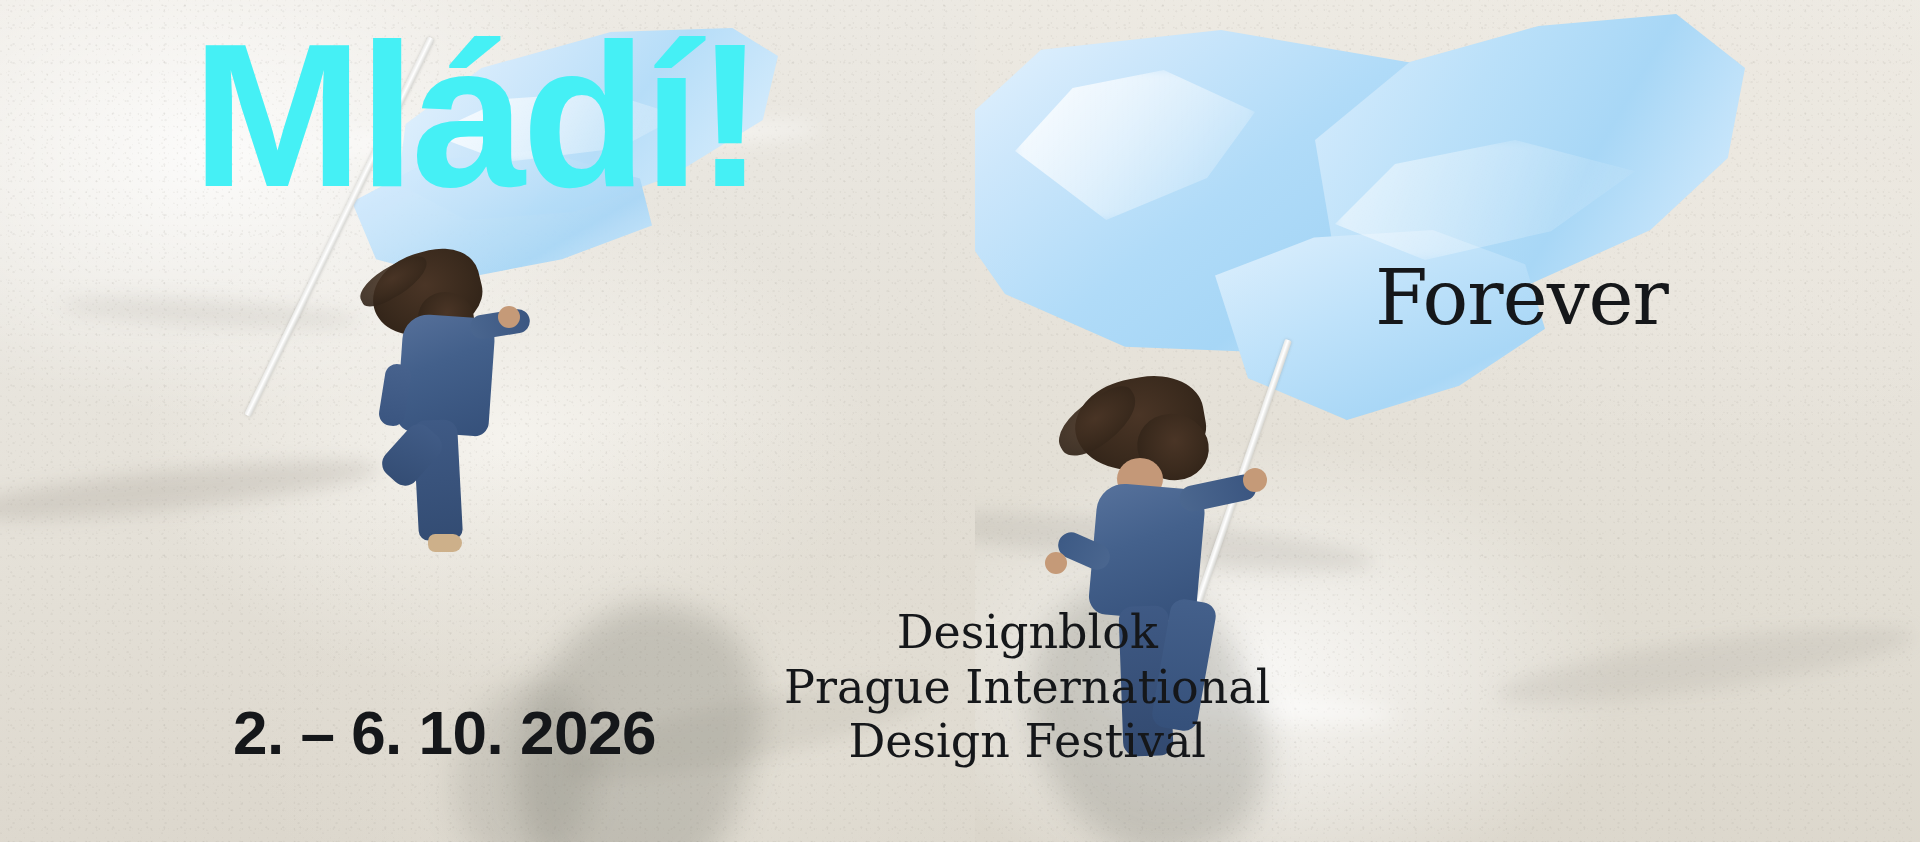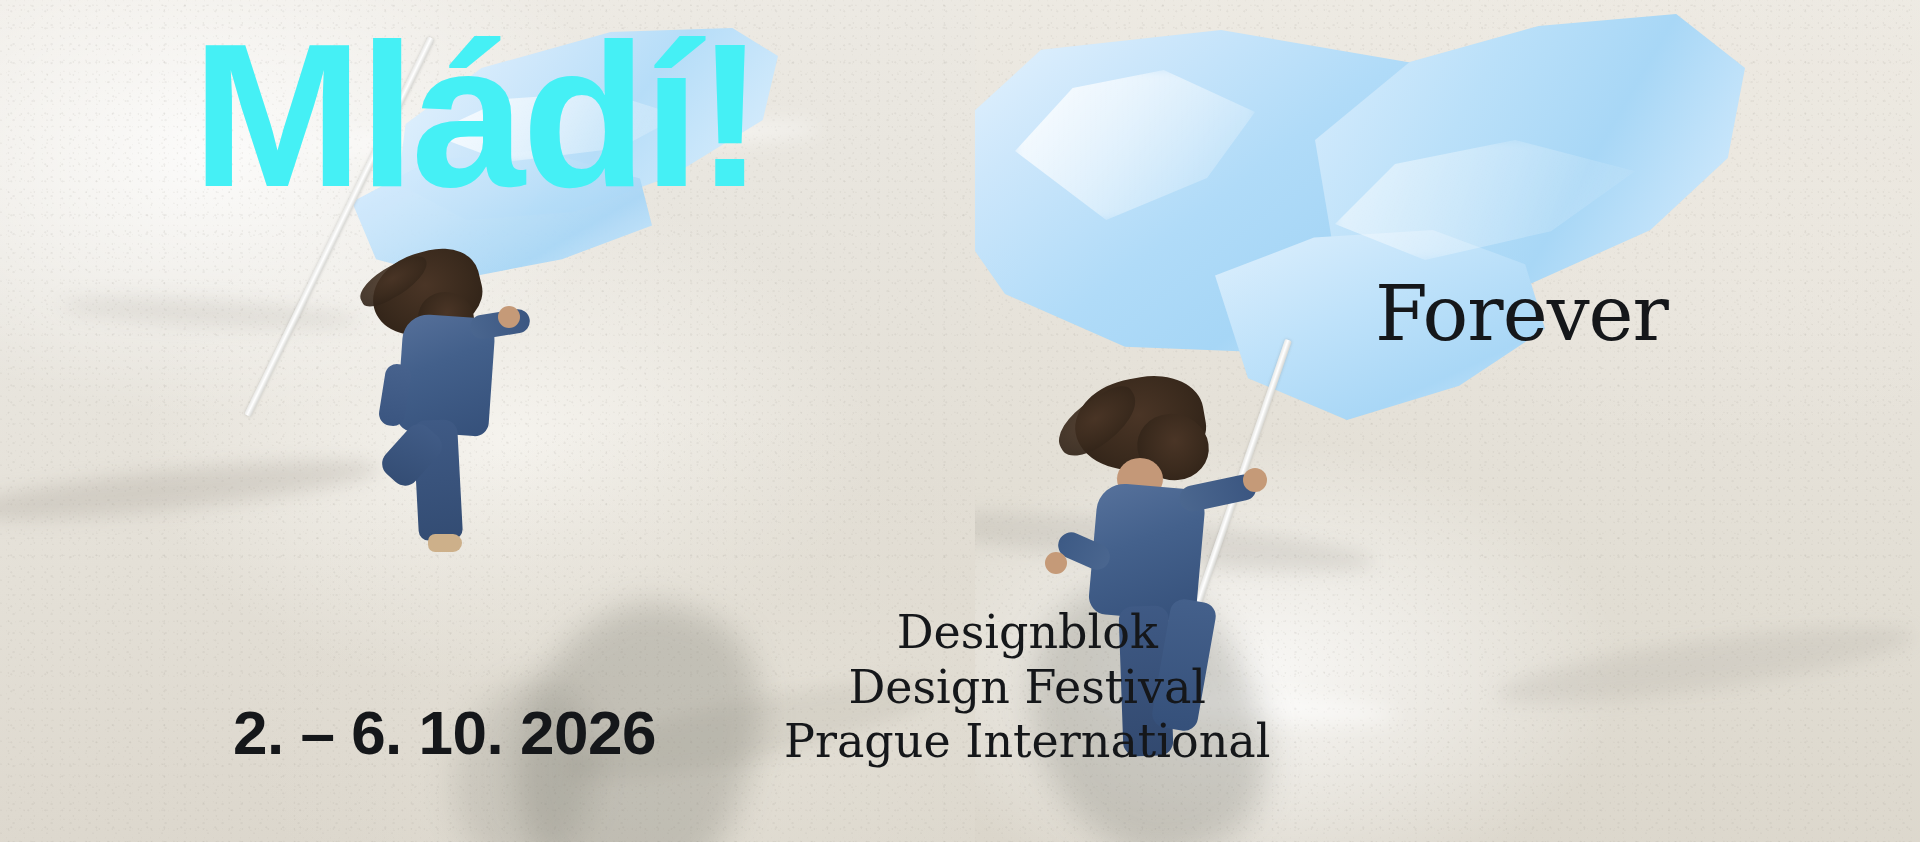--- a/index.html
+++ b/index.html
@@ -108,21 +108,21 @@
     font-size: 205px;
     line-height: 0.95;
     letter-spacing: -4px;
     color: #45f0f5;
     white-space: nowrap;
     user-select: none;
   }
   .forever {
     position: absolute;
     left: 1375px;
-    top: 276px;
+    top: 260px;
     font-family: "DejaVu Serif", serif;
     font-weight: 400;
     font-size: 76px;
     line-height: 1;
     letter-spacing: -1px;
     color: #15171a;
     white-space: nowrap;
   }
   .datestamp {
     position: absolute;
@@ -282,17 +282,17 @@
   </div>
 
   <div class="headline">Mládí!</div>
 
   <div class="forever">Forever</div>
 
   <div class="datestamp">2. – 6. 10. 2026</div>
 
   <div class="festival-block">
     <div>Designblok</div>
+    <div>Prague International</div>
     <div>Design Festival</div>
-    <div>Prague International</div>
   </div>
 
 </div>
 
 </body></html>

